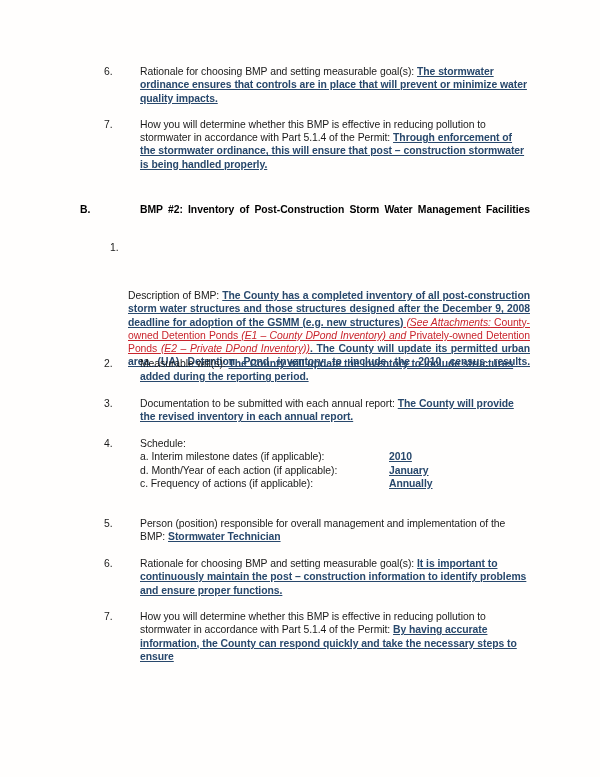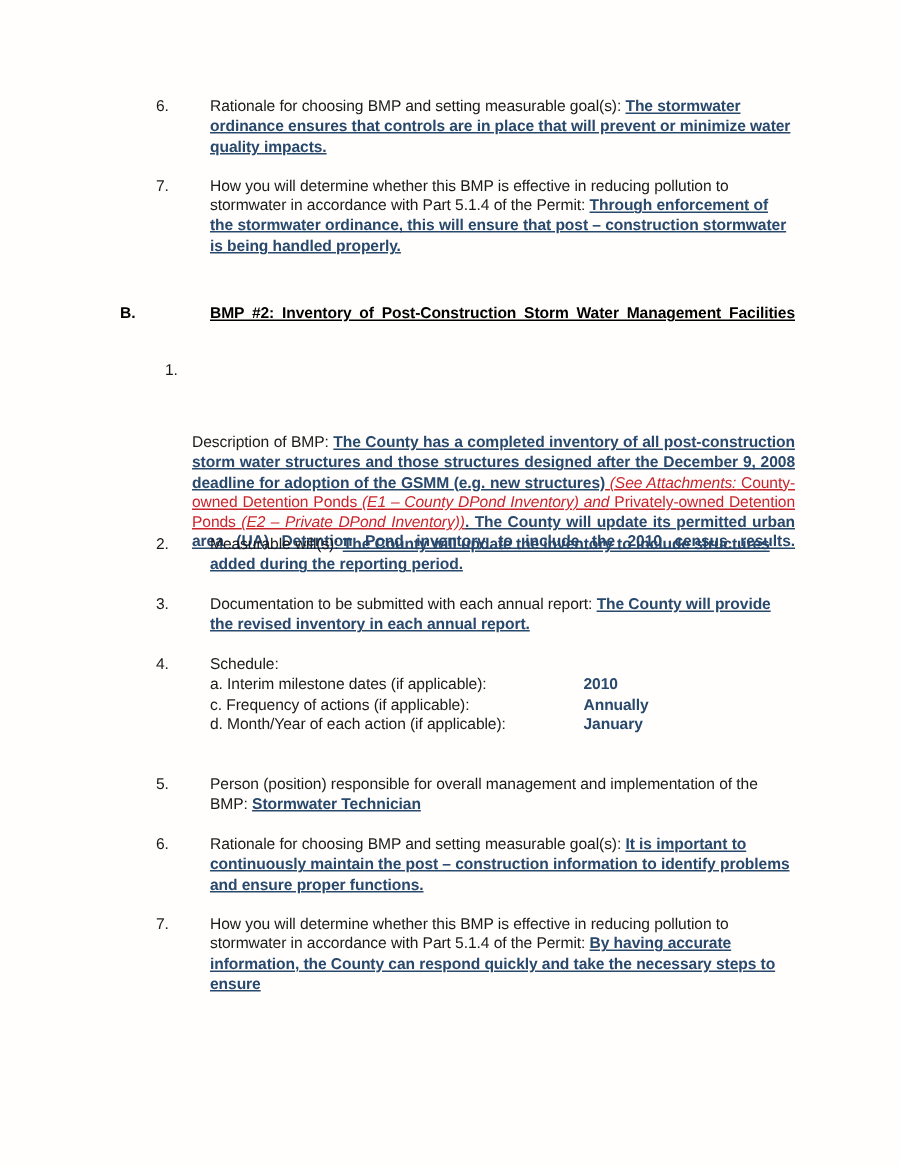--- a/index.html
+++ b/index.html
@@ -69,21 +69,20 @@
   .section-b .sec-letter {
     flex: 0 0 auto;
     width: 60px;
     font-weight: bold;
     color: #000;
   }
   .section-b .sec-title {
     flex: 1 1 auto;
     font-weight: bold;
     color: #000;
-    text-decoration: underline;
     text-align: justify;
     text-justify: inter-word;
     width: 390px;
   }
   .section-b .sec-title::after {
     content: "";
     display: inline-block;
     width: 100%;
   }
 
@@ -154,20 +153,21 @@
   }
   .sched-row .sl {
     flex: 0 0 auto;
     width: 249px;
     color: #1a1a1a;
   }
   .sched-row .sv {
     flex: 1 1 auto;
     color: #28486c;
     font-weight: bold;
+    text-decoration: underline;
   }
 </style>
 </head>
 <body>
 
 <div class="page">
 
   <div class="block-top doc-text">
 
     <div class="item">
@@ -214,27 +214,27 @@
       <div class="item-body">
         <div class="sched-label">Schedule:</div>
         <div class="sched-rows">
           <div class="sched-row">
             <div class="sl">a. Interim milestone dates (if applicable):</div>
             <div class="sv">2010</div>
           </div>
           <div class="sched-row">
           </div>
           <div class="sched-row">
+            <div class="sl">d. Month/Year of each action (if applicable):</div>
+            <div class="sv">January</div>
+          </div>
+          <div class="sched-row">
             <div class="sl">c. Frequency of actions (if applicable):</div>
             <div class="sv">Annually</div>
           </div>
-          <div class="sched-row">
-            <div class="sl">d. Month/Year of each action (if applicable):</div>
-            <div class="sv">January</div>
-          </div>
         </div>
       </div>
     </div>
   </div>
 
   <div class="block-five doc-text">
     <div class="item">
       <div class="item-num">5.</div>
       <div class="item-body"><span>Person (position) responsible for overall management and implementation of the BMP: </span><span class="blue">Stormwater Technician</span></div>
     </div>

